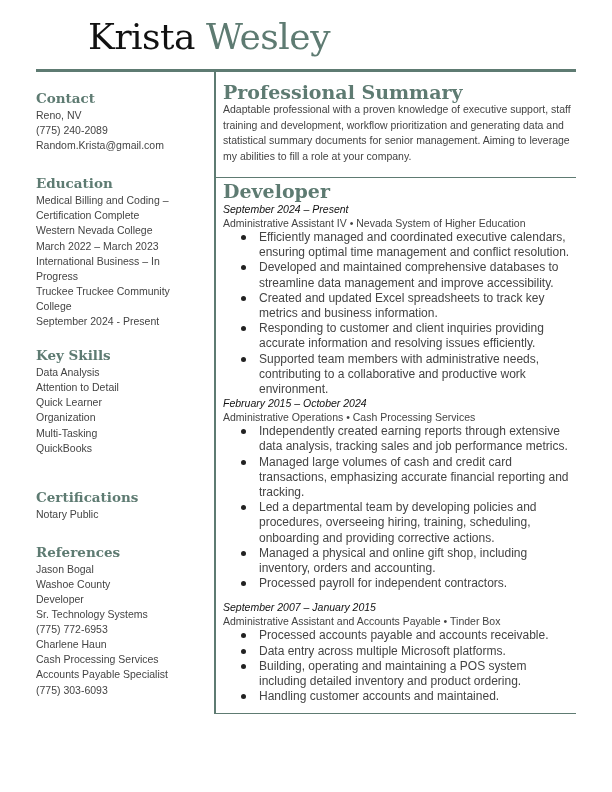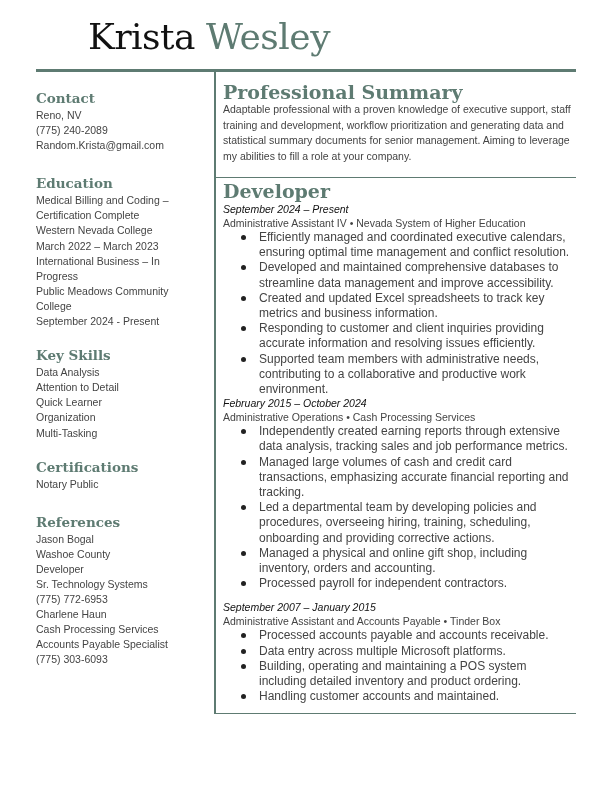--- a/index.html
+++ b/index.html
@@ -75,35 +75,36 @@
     </div>
 
     <div style="margin-top:20px;">
       <p class="side-h">Education</p>
       <p class="side-t">Medical Billing and Coding –</p>
       <p class="side-t">Certification Complete</p>
       <p class="side-t">Western Nevada College</p>
       <p class="side-t">March 2022 – March 2023</p>
       <p class="side-t">International Business – In</p>
       <p class="side-t">Progress</p>
-      <p class="side-t">Public Meadows Community</p>
+      <p class="side-t">Truckee Truckee Community</p>
       <p class="side-t">College</p>
       <p class="side-t">September 2024 - Present</p>
     </div>
 
     <div style="margin-top:16px;">
       <p class="side-h">Key Skills</p>
       <p class="side-t">Data Analysis</p>
       <p class="side-t">Attention to Detail</p>
       <p class="side-t">Quick Learner</p>
       <p class="side-t">Organization</p>
       <p class="side-t">Multi-Tasking</p>
+      <p class="side-t">QuickBooks</p>
     </div>
 
-    <div style="margin-top:16px;">
+    <div style="margin-top:31px;">
       <p class="side-h">Certifications</p>
       <p class="side-t">Notary Public</p>
     </div>
 
     <div style="margin-top:20px;">
       <p class="side-h">References</p>
       <p class="side-t">Jason Bogal</p>
       <p class="side-t">Washoe County</p>
       <p class="side-t">Developer</p>
       <p class="side-t">Sr. Technology Systems</p>

